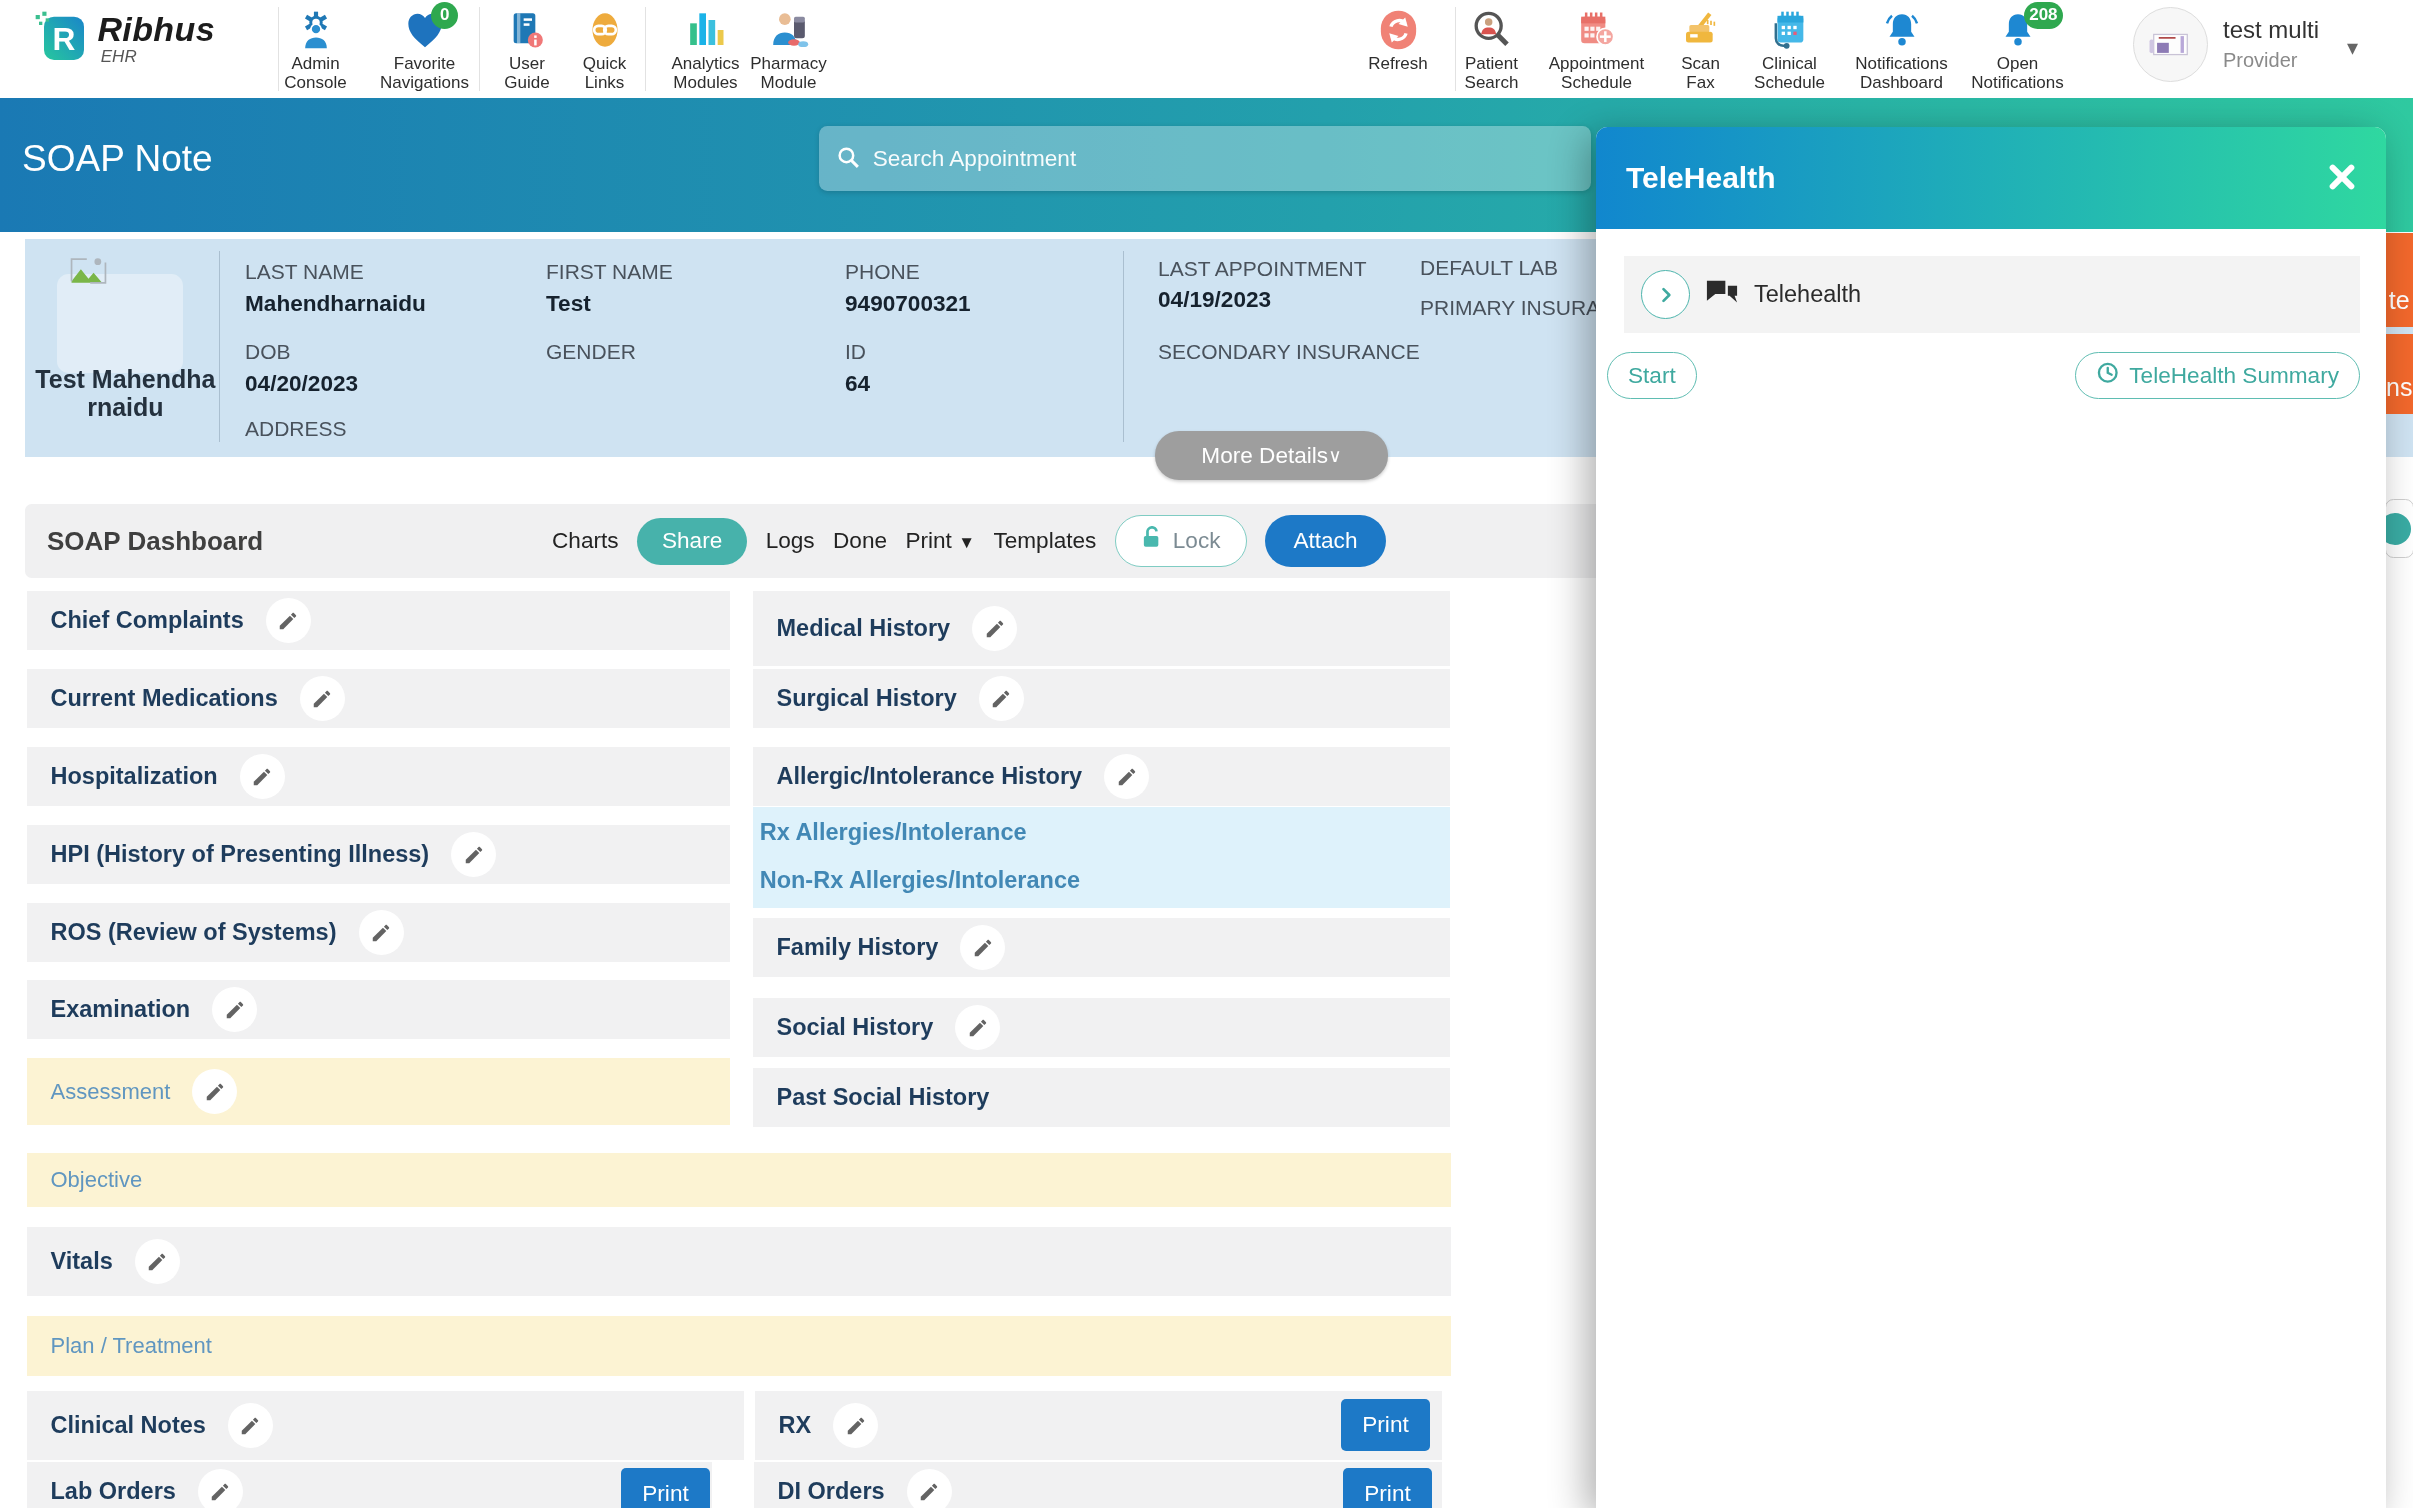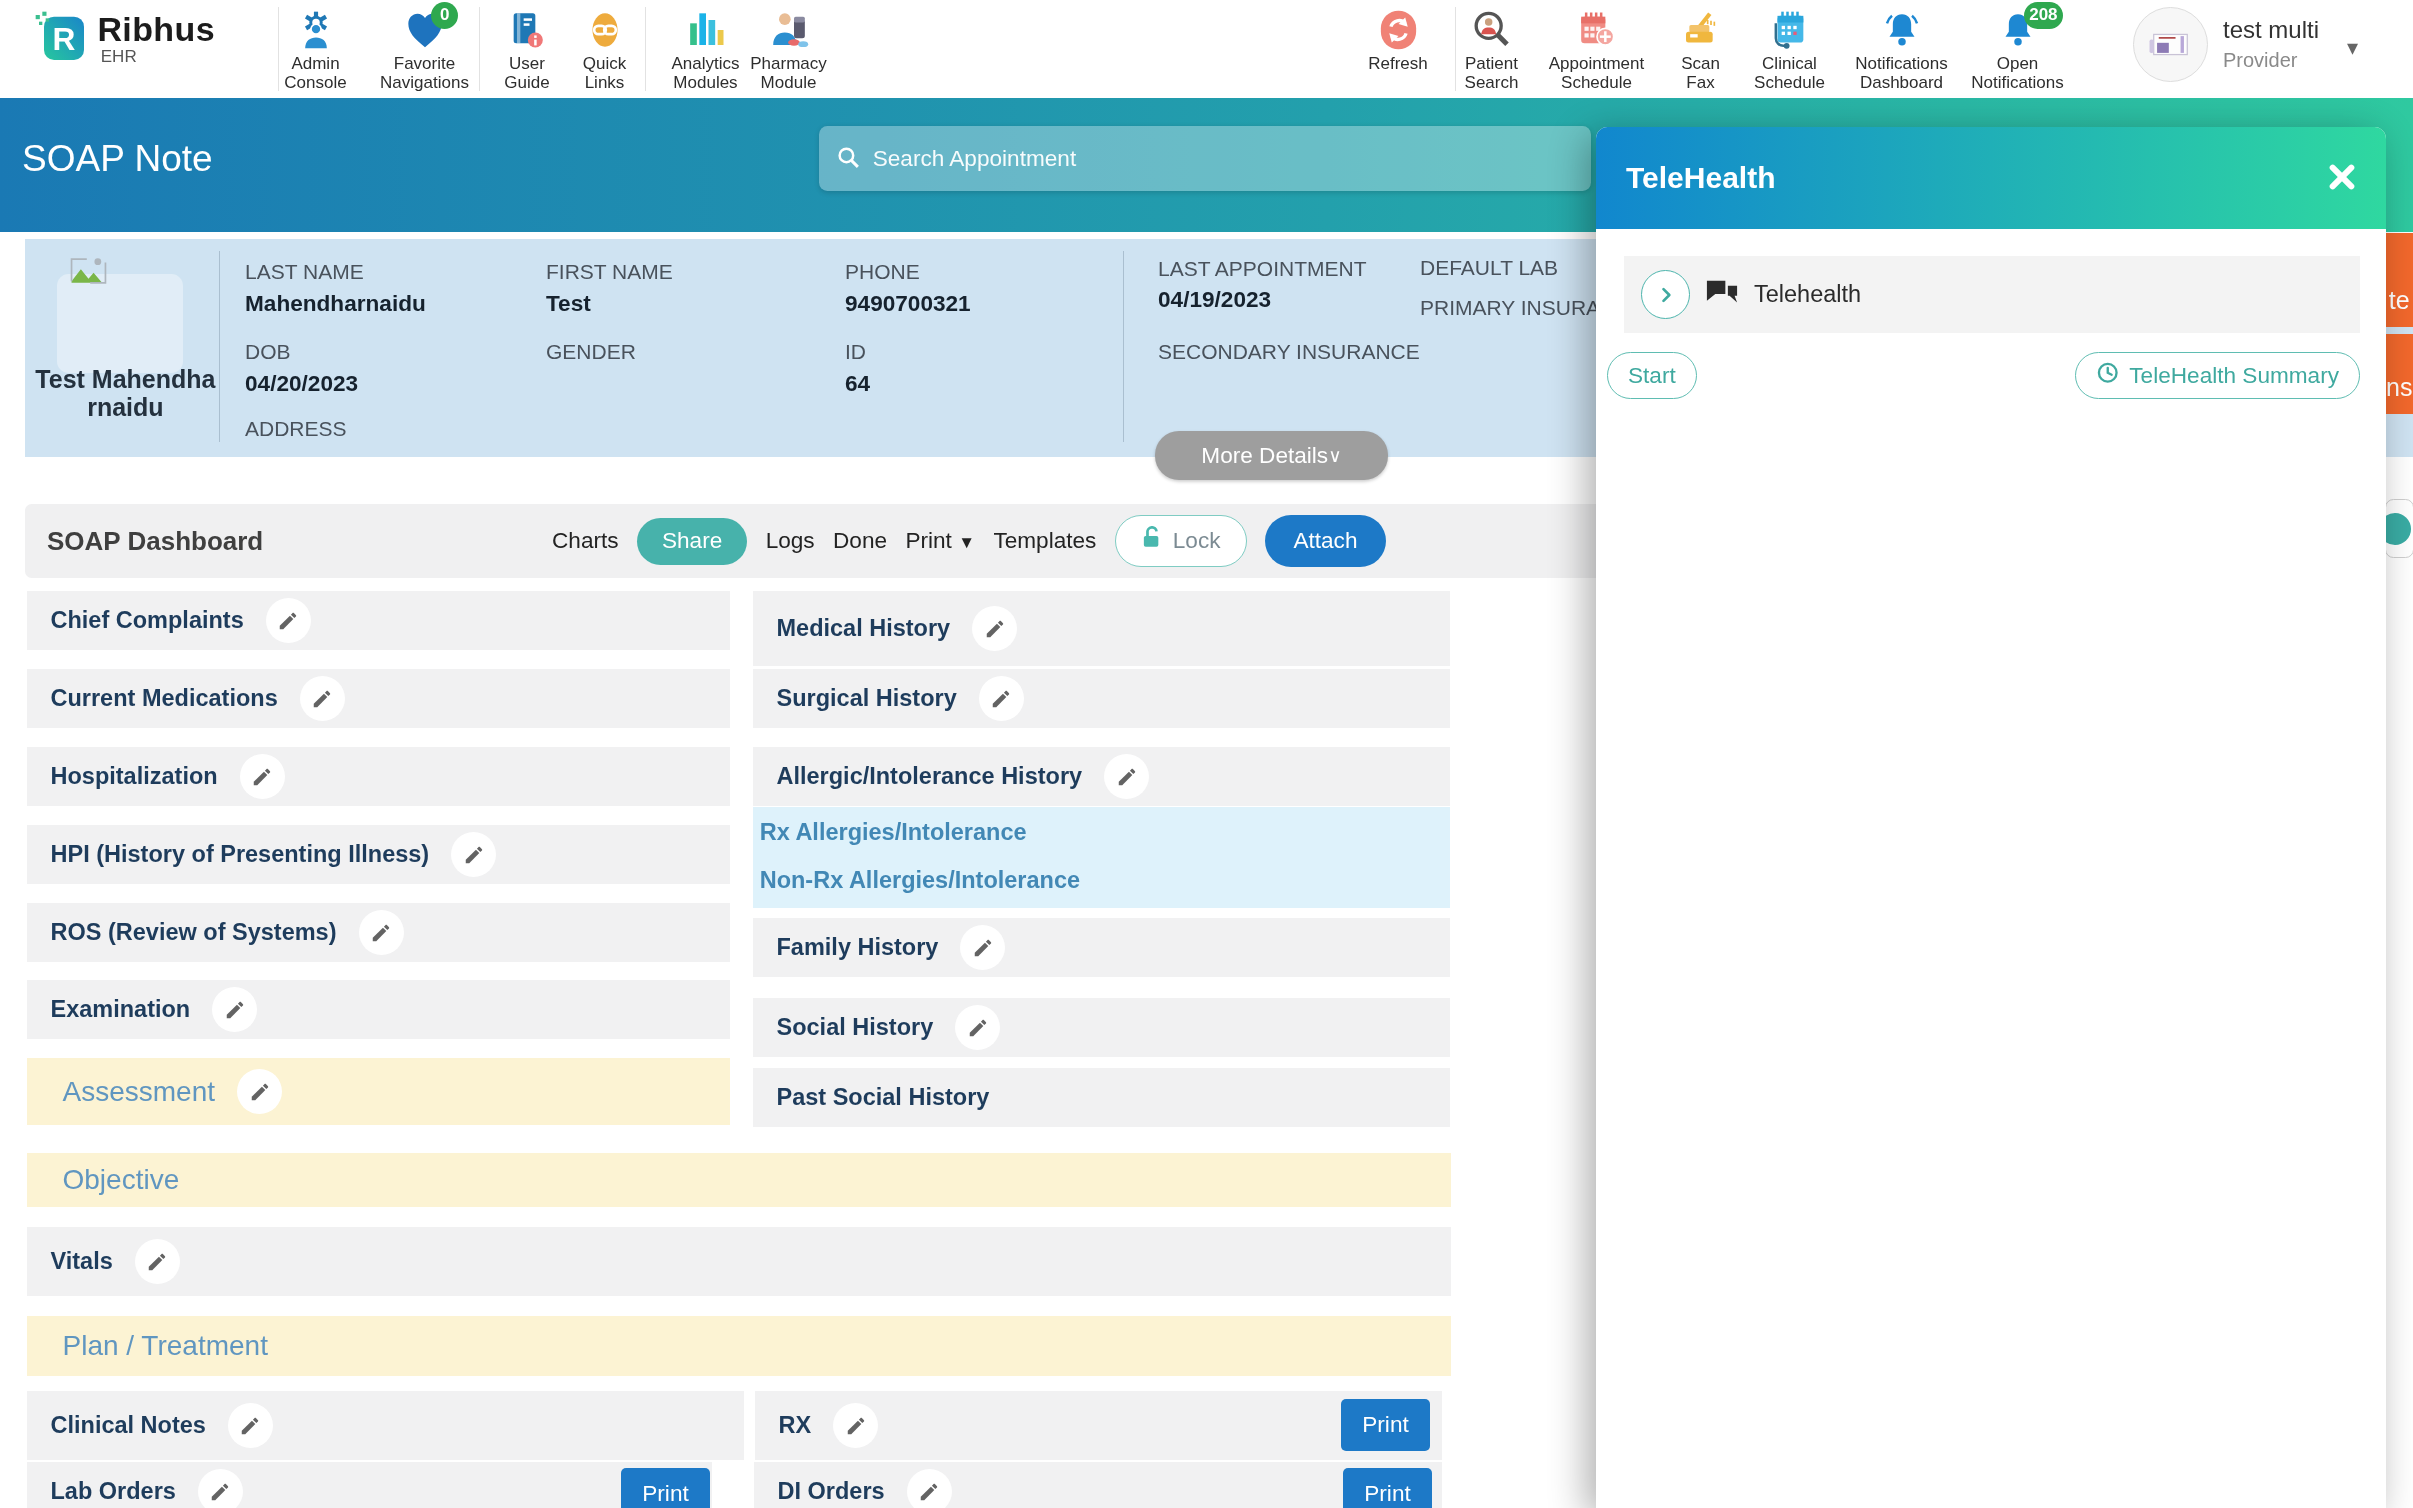--- a/index.html
+++ b/index.html
@@ -2,21 +2,21 @@
 <html style="font-size:13.4px"><head>
 <meta charset="utf-8">
 <style>
   * { margin:0; padding:0; box-sizing:border-box; }
   html,body { background:#ffffff; font-family:"Liberation Sans", sans-serif; }
   #screen { position:relative; width:2413px; height:1508px; overflow:hidden; background:#ffffff; }
 
   
   .topnav { position:absolute; left:0; top:0; width:2413px; height:98px; background:#ffffff; }
   .brand { position:absolute; left:34px; top:10px; display:flex; align-items:flex-start; }
-  .brand-text { margin-left:8.4px; }
+  .brand-text { margin-left:8.4px;font-style:italic; }
   .brand-name { font-size:34px; font-weight:bold; color:#1c1c1c; letter-spacing:0.4px; }
   .brand-sub { font-size:17px; color:#555; margin-top:-1.7px; margin-left:3.4px; }
   .nav-div { position:absolute; top:6.7px; width:0.8px; height:84px; background:#e2e2e2; }
   .nav-item { position:absolute; top:6.7px; text-align:center; cursor:pointer; }
   .nav-icn { height:47px; display:flex; align-items:center; justify-content:center; position:relative; }
   .nav-l { font-size:17px; color:#2e2e2e; line-height:19px; white-space:nowrap;text-align:center; }
   .badge { position:absolute; top:-5px; left:calc(50% + 6.7px); min-width:27px; height:27px; padding:0 5px;
            background:#2fa84f; border-radius:14.2px; color:#fff; font-size:17px; font-weight:bold;
            display:flex; align-items:center; justify-content:center; }
   .user-block { position:absolute; left:2133px; top:6.7px; display:flex; align-items:center; }
@@ -62,21 +62,21 @@
   .pill-outline { height:52px; padding:0 25px; border:1.7px solid #7fccc3; border-radius:26px; background:#fff;
                 font-size:22.6px; color:#2a2a2a; display:flex; align-items:center; gap:10px; cursor:pointer; white-space:nowrap; }
   .pill-outline.lock { color:#7c8b93; }
   .pill-blue { height:52px; padding:0 28.5px; background:#1d79c7; border-radius:26px; color:#fff;
                 font-size:22.6px; display:flex; align-items:center; cursor:pointer; }
 
   
   .srow { position:absolute; background:#f1f1f2; display:flex; align-items:center; padding-left:23.5px; gap:22px; }
   .srow .t { font-size:23.5px; font-weight:bold; color:#1e3c5c; white-space:nowrap; }
   .srow.yellow { background:#fcf3d3; }
-  .t2 { font-size:28px; color:#6096c0; white-space:nowrap;margin-left:12px; }
+  .t2 { font-size:22px; color:#6096c0; white-space:nowrap; }
   .edit-circle { width:45px; height:45px; border-radius:50%; background:#fff; display:flex;
                  align-items:center; justify-content:center; cursor:pointer; flex:0 0 auto; }
   .allergy-box { position:absolute; left:753px; top:807px; width:697px; height:101px; background:#def2fb; }
   .allergy-link { position:absolute; left:6.7px; font-size:23.5px; font-weight:bold; color:#4288b5; cursor:pointer; }
   .print-btn { position:absolute; width:89px; height:52px; background:#1d79c7; border-radius:5px; color:#fff;
                font-size:22.6px; display:flex; align-items:center; justify-content:center; cursor:pointer; }
 
   
   .panel { position:absolute; left:1596px; top:127px; width:790px; height:1381px; background:#fff;
            border-radius:11.7px 11.7px 0 0; box-shadow:-8.4px 8.4px 38px rgba(0,0,0,.32); z-index:20; }

